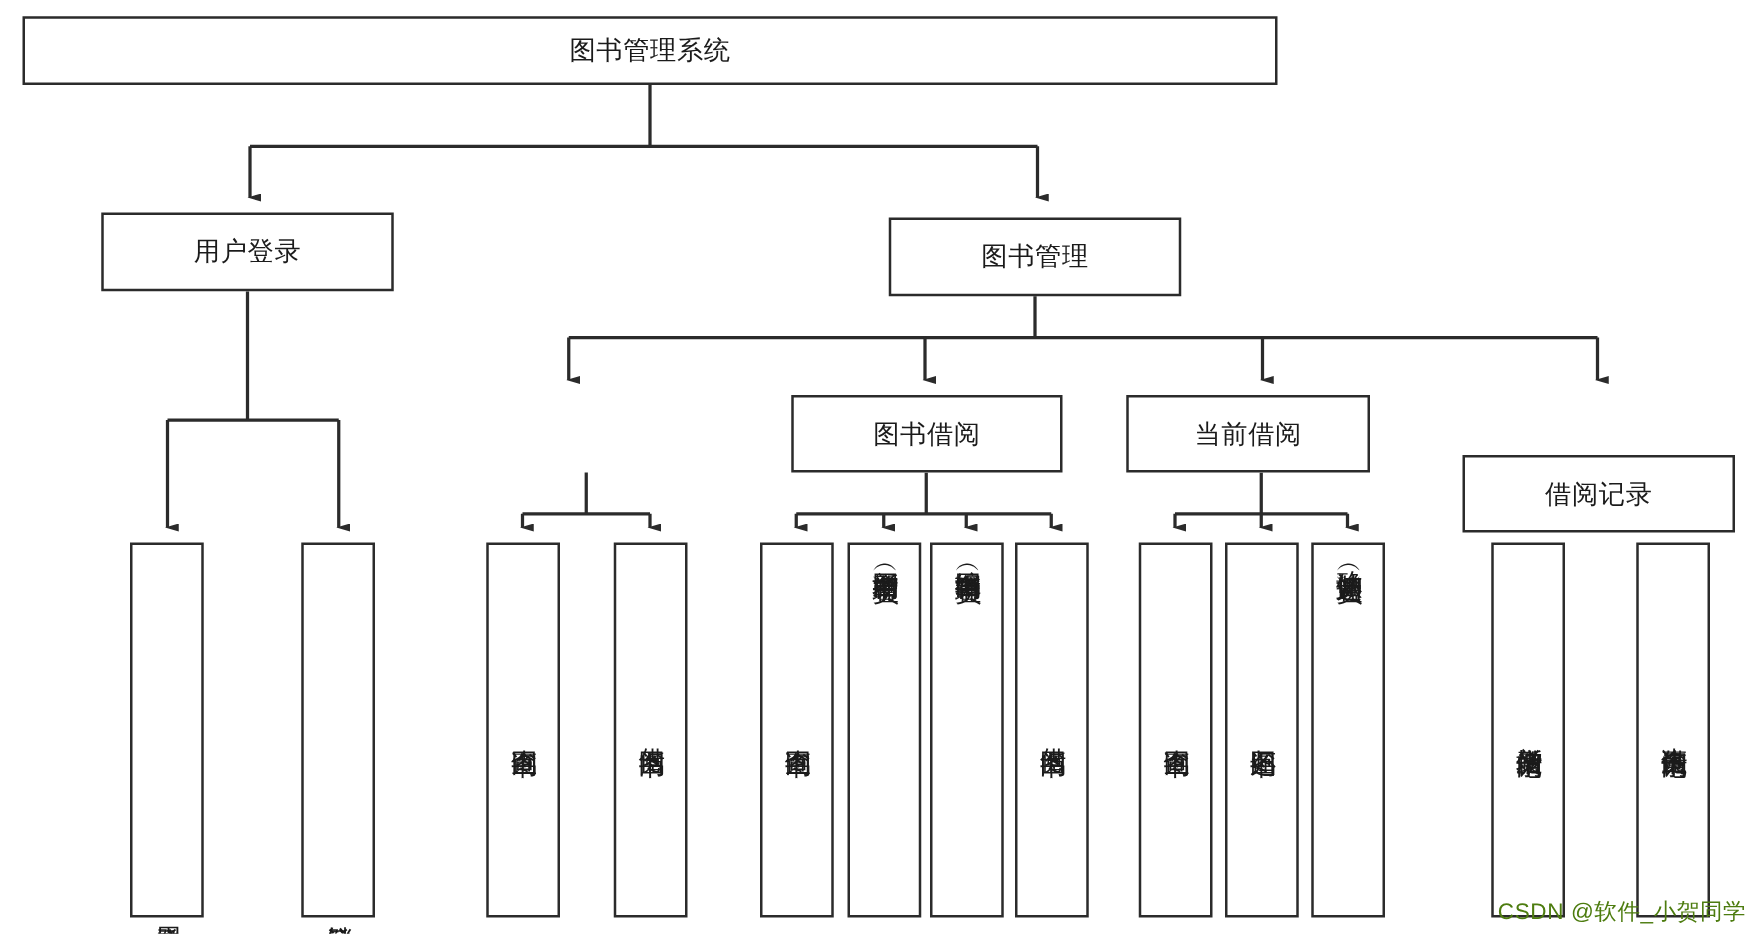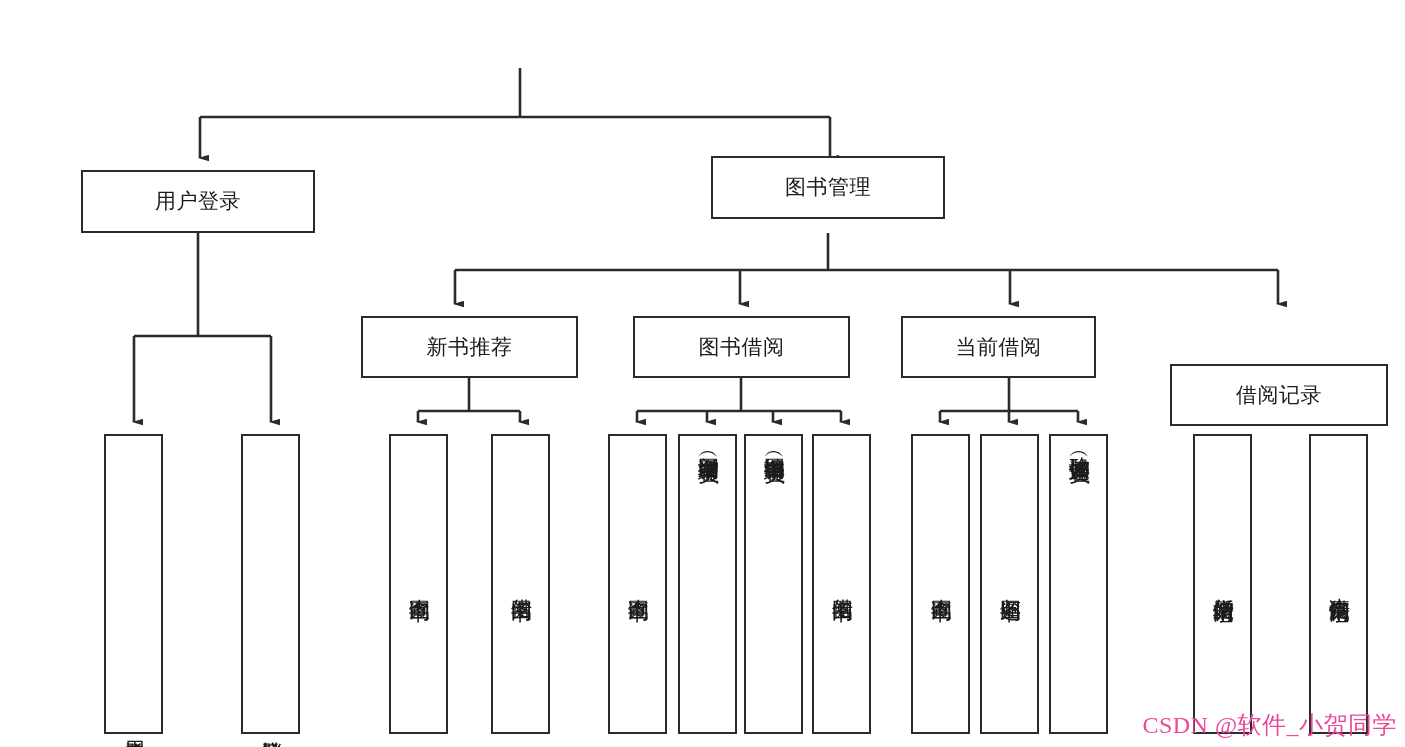--- a/index.html
+++ b/index.html
@@ -57,25 +57,25 @@
   .node.vert.bottom {
     align-items: flex-end;
   }
   .node.vert.top {
     align-items: flex-start;
   }
   .watermark {
     position: absolute;
     right: 8px;
     bottom: 6px;
-    color: #ec4899;
-    font-size: 24px;
+    color: #4d7c0f;
+    font-size: 18px;
     letter-spacing: 0.5px;
     white-space: nowrap;
-    font-family: Liberation Serif, serif;
+    font-family: Liberation Sans, sans-serif;
   }
 </style>
 </head>
 <body>
 
 <div id="canvas">
 
   <svg class="edges" viewBox="0 0 1405 747">
     <defs>
       <marker id="arrow" markerWidth="10" markerHeight="12" refX="3.2" refY="9" orient="auto" markerUnits="userSpaceOnUse">
@@ -119,31 +119,31 @@
       <path d="M1009,411 L1009,422" marker-end="url(#arrow)"></path>
       <path d="M1078,411 L1078,422" marker-end="url(#arrow)"></path>
 
       <path d="M1279,378 L1279,411"></path>
       <path d="M1222,411 L1338,411"></path>
       <path d="M1222,411 L1222,422" marker-end="url(#arrow)"></path>
       <path d="M1338,411 L1338,422" marker-end="url(#arrow)"></path>
     </g>
   </svg>
 
+  <div class="node" style="left:18px; top:13px; width:1004px; height:55px;">
+    <span class="label">图书管理系统</span>
+  </div>
 
   <div class="node" style="left:81px; top:170px; width:234px; height:63px;">
     <span class="label">用户登录</span>
   </div>
-  <div class="node" style="left:711px; top:156px; width:234px; height:63px;">
+  <div class="node" style="left:711px; top:174px; width:234px; height:63px;">
     <span class="label">图书管理</span>
   </div>
 
-  <div class="node" style="left:361px; top:316px; width:217px; height:62px;">
-    <span class="label">新书推荐</span>
-  </div>
   <div class="node" style="left:633px; top:316px; width:217px; height:62px;">
     <span class="label">图书借阅</span>
   </div>
   <div class="node" style="left:901px; top:316px; width:195px; height:62px;">
     <span class="label">当前借阅</span>
   </div>
   <div class="node" style="left:1170px; top:316px; width:218px; height:62px;margin-top:48px;">
     <span class="label">借阅记录</span>
   </div>
 

